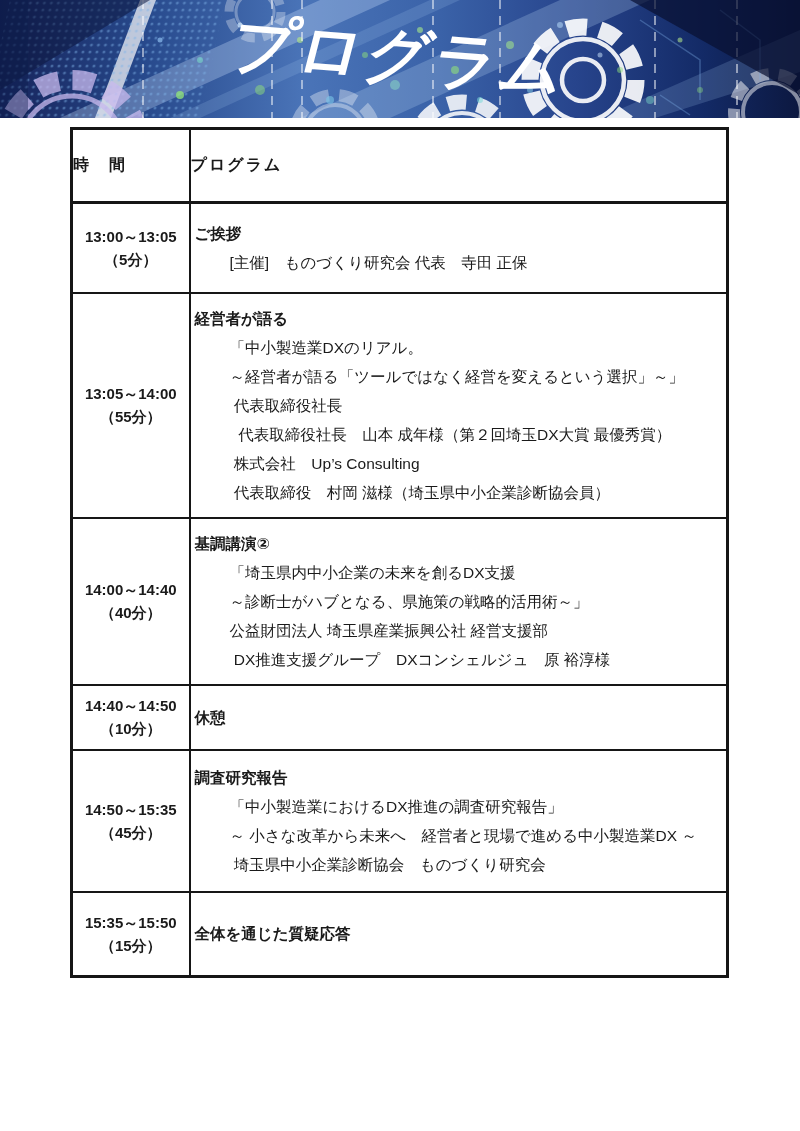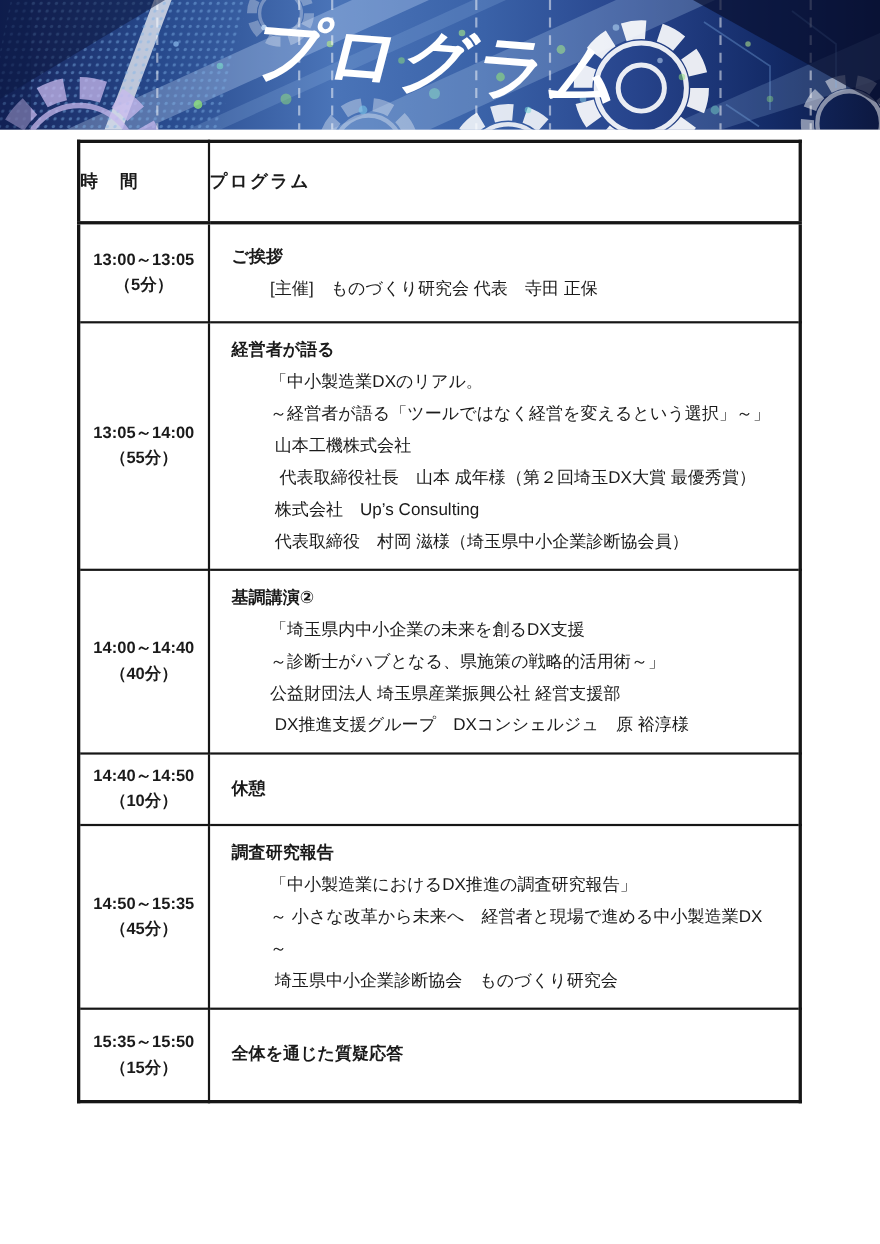--- a/index.html
+++ b/index.html
@@ -74,21 +74,21 @@
     letter-spacing: 2px;
   }
   td.time {
     text-align: center;
     font-weight: bold;
     font-size: 15px;
     line-height: 23px;
     padding: 2px;
   }
   td.prog {
-    padding: 10px 14px 10px 20px;
+    padding: 10px 14px 10px 4px;
     font-size: 15.5px;
     line-height: 29px;
   }
   .p-title { font-weight: bold; white-space: pre-wrap; }
   .p-line  { font-weight: normal; white-space: pre-wrap; margin-left: 35px; }
 </style>
 </head>
 <body>
 
 <div class="page">
@@ -234,21 +234,21 @@
 
         <tr class="r2">
           <td class="time">
             <div>13:05～14:00</div>
             <div>（55分）</div>
           </td>
           <td class="prog">
             <div class="p-title">経営者が語る</div>
             <div class="p-line">「中小製造業DXのリアル。</div>
             <div class="p-line">～経営者が語る「ツールではなく経営を変えるという選択」～」</div>
-            <div class="p-line"> 山本工機株式会社</div>
+            <div class="p-line"> 代表取締役社長</div>
             <div class="p-line">  代表取締役社長　山本 成年様（第２回埼玉DX大賞 最優秀賞）</div>
             <div class="p-line"> 株式会社　Up’s Consulting</div>
             <div class="p-line"> 代表取締役　村岡 滋様（埼玉県中小企業診断協会員）</div>
           </td>
         </tr>
 
         <tr class="r3">
           <td class="time">
             <div>14:00～14:40</div>
             <div>（40分）</div>

